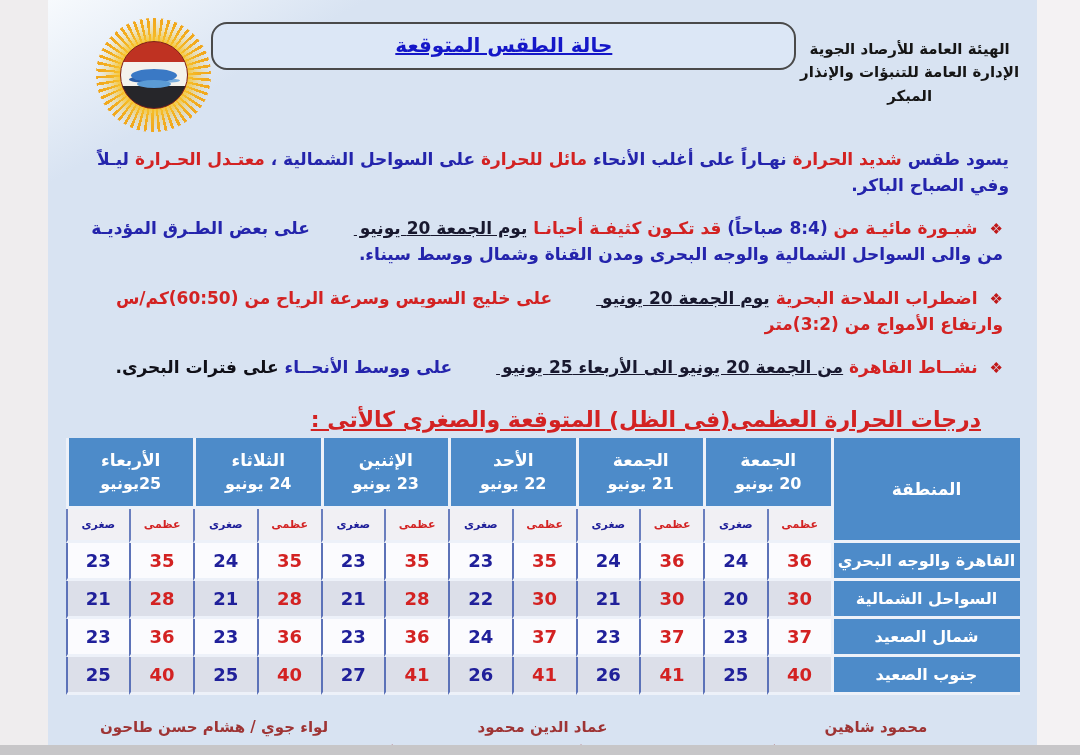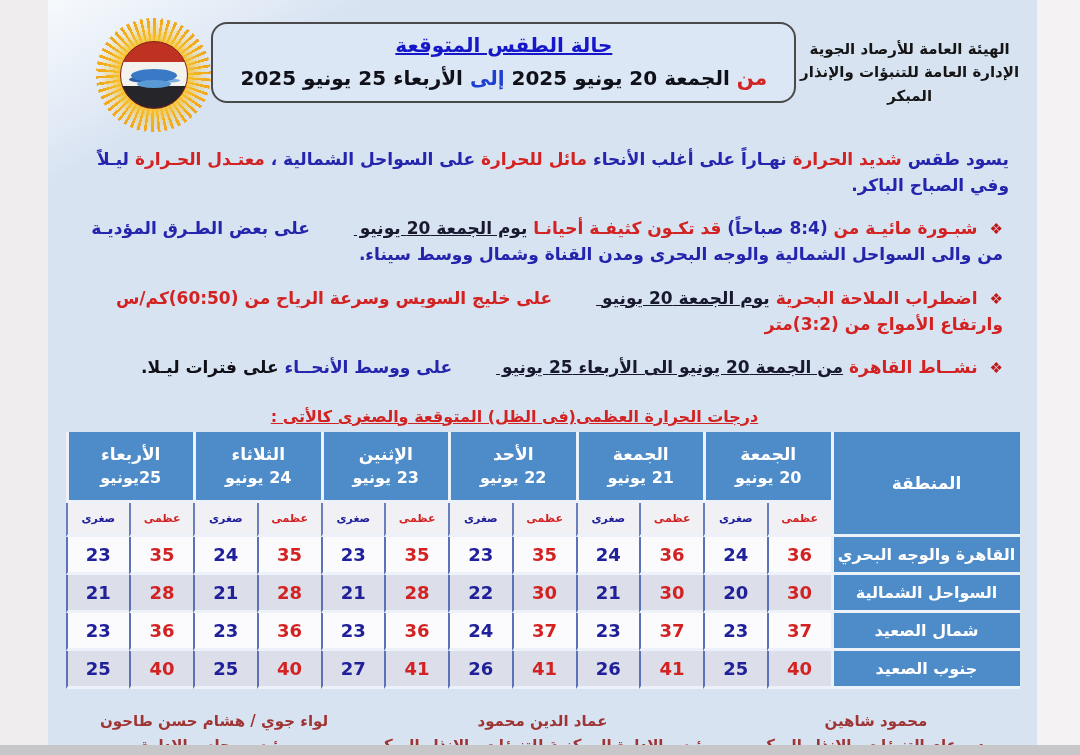--- a/index.html
+++ b/index.html
@@ -48,21 +48,21 @@
   .intro { margin:15px 28px 0 22px; font-size:17px; font-weight:bold; line-height:1.5; text-align:right; }
   .red  { color:var(--red,#d32222); }
   .navy { color:var(--navy,#2424ac); }
   .dark { color:#18182e; }
   .blk  { color:#101018; }
   .u    { text-decoration:underline;margin-left:44px; }
   .bullets { margin:8px 34px 0 26px; }
   .bullet { margin-top:17px; font-size:17px; font-weight:bold; line-height:1.55; text-align:right; }
   .bullet .marker { color:#c01818; margin-left:12px; font-size:15px; }
   
-  .tbl-heading { margin:26px 56px 0 0; text-align:center; font-size:16px; font-weight:bold;
+  .tbl-heading { margin:26px 56px 0 0; text-align:right; font-size:22px; font-weight:bold;
                  color:var(--red,#d32222); text-decoration:underline; }
   table.temps { border-collapse:separate; border-spacing:0; margin:6px auto 0; width:954px; table-layout:fixed; }
   .temps th, .temps td { padding:0; }
   .region-th, .day-th {
     background:var(--header-blue,#4d8bc9); color:#fff; font-weight:bold;
     border-inline-end:3px solid #edf1f9; border-bottom:3px solid #edf1f9;
   }
   .region-th { width:186px; font-size:17px; }
   .day-th { height:68px; font-size:17px; }
   .day-th .date { display:block; font-size:16px; margin-top:4px; font-weight:bold; }
@@ -90,26 +90,20 @@
 
 <div class="doc">
 
   <div class="header">
     <div class="agency">
       <div>الهيئة العامة للأرصاد الجوية</div>
       <div>الإدارة العامة للتنبؤات والإنذار المبكر</div>
     </div>
     <div class="title-box">
       <div class="title">حالة الطقس المتوقعة</div>
-      <div class="subtitle">
-        <span class="red">من</span>
-        <span class="blk"> الجمعة 20 يونيو 2025 </span>
-        <span class="blue">إلى</span>
-        <span class="blk"> الأربعاء 25 يونيو 2025</span>
-      </div>
     </div>
     <div class="logo">
       <div class="logo-rays"></div>
       <div class="logo-globe">
         <div class="logo-ema">EMA</div>
         <div class="logo-cloud"></div>
         <div class="logo-cloud2"></div>
       </div>
     </div>
   </div>
@@ -119,21 +113,21 @@
   </div>
 
   <div class="bullets">
     <div class="bullet">
       <span class="marker">❖</span><span class="red">شبـورة مائيـة من </span><span class="navy">(8:4 صباحاً) </span><span class="red">قد تكـون كثيفـة أحيانـا </span><span class="dark u">يوم الجمعة 20 يونيو </span><span class="navy">على بعض الطـرق المؤديـة من والى السواحل الشمالية والوجه البحرى ومدن القناة وشمال ووسط سيناء.</span>
     </div>
     <div class="bullet">
       <span class="marker">❖</span><span class="red">اضطراب الملاحة البحرية </span><span class="dark u">يوم الجمعة 20 يونيو </span><span class="red">على خليج السويس وسرعة الرياح من (60:50)كم/س وارتفاع الأمواج من (3:2)متر</span>
     </div>
     <div class="bullet">
-      <span class="marker">❖</span><span class="red">نشــاط القاهرة </span><span class="dark u">من الجمعة 20 يونيو الى الأربعاء 25 يونيو </span><span class="navy">على ووسط الأنحــاء </span><span class="blk">على فترات ليـلا.</span>
+      <span class="marker">❖</span><span class="red">نشــاط القاهرة </span><span class="dark u">من الجمعة 20 يونيو الى الأربعاء 25 يونيو </span><span class="navy">على ووسط الأنحــاء </span><span class="blk">على فترات البحرى.</span>
     </div>
   </div>
 
   <div class="tbl-heading">درجات الحرارة العظمى(فى الظل) المتوقعة والصغرى كالأتى :</div>
 
   <table class="temps">
     <thead>
       <tr>
         <th class="region-th" rowspan="2">المنطقة</th>
         <th class="day-th" colspan="2"><span>الجمعة</span><span class="date">20 يونيو</span></th>

